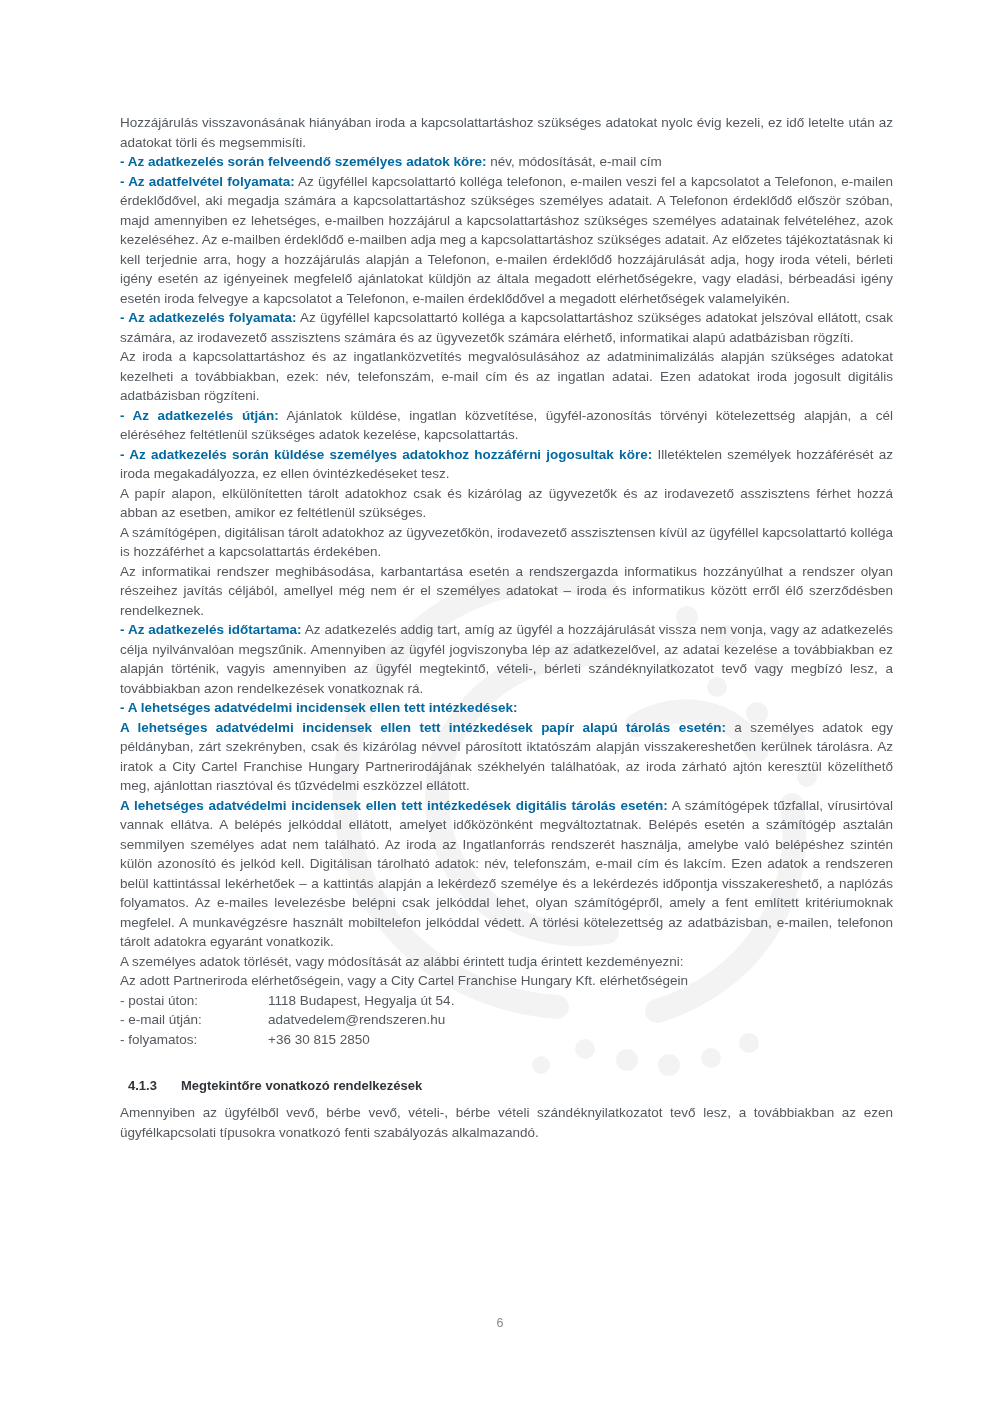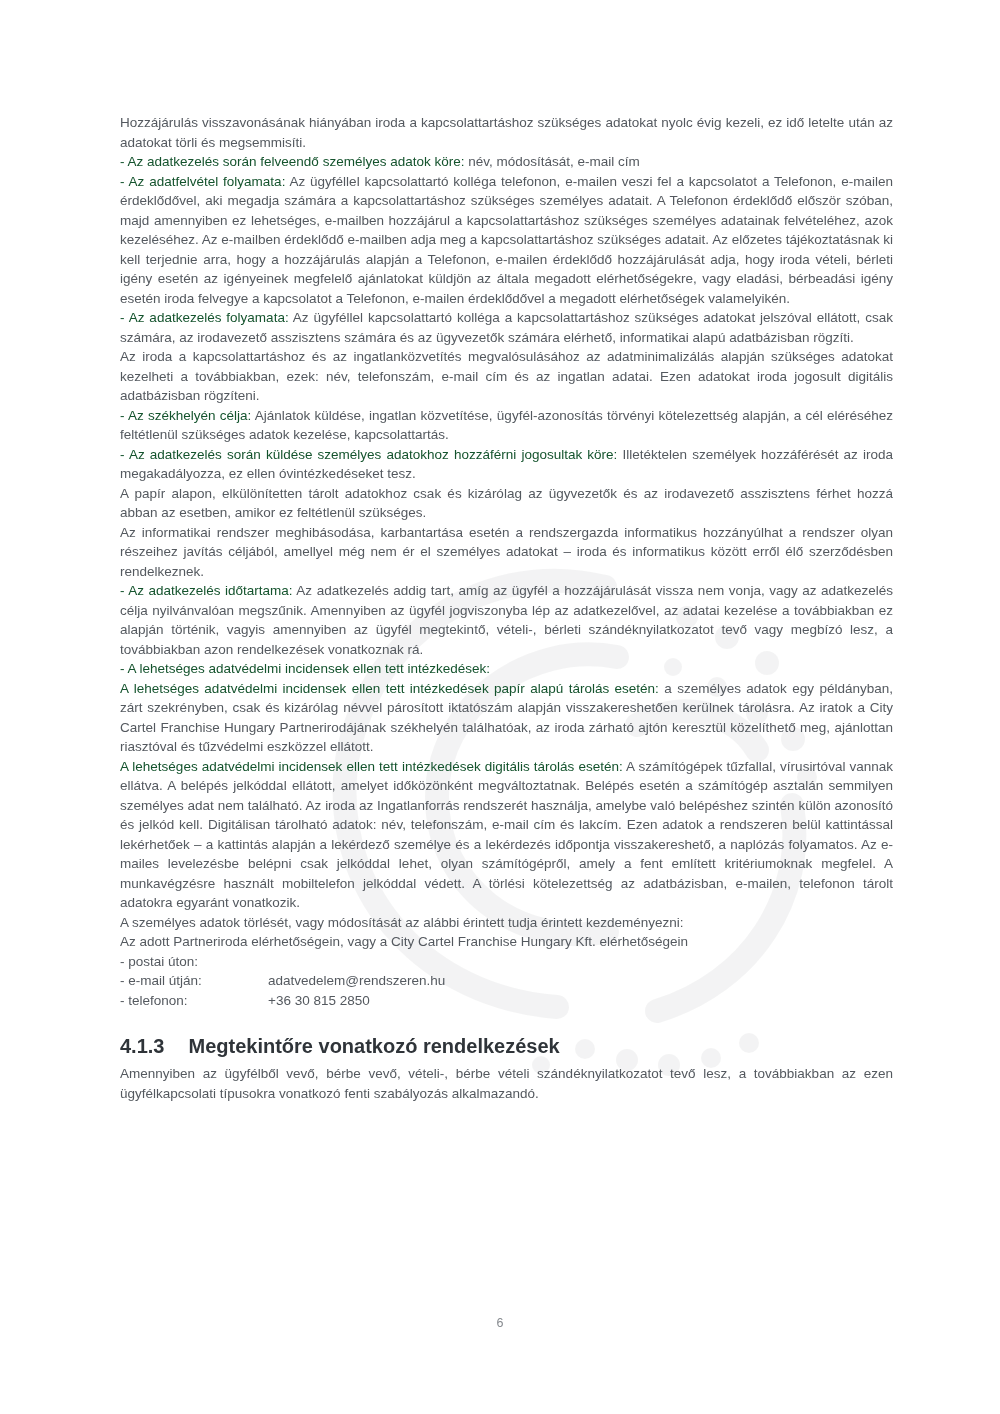--- a/index.html
+++ b/index.html
@@ -24,33 +24,33 @@
     left: 120px;
     top: 113px;
     width: 773px;
     font-size: 13.5px;
     line-height: 19.5px;
     color: #54595f;
     text-align: justify;
   }
   .para { margin: 0; }
   .run { }
-  .run.bold { font-weight: 400; color: #14532d; }
+  .run.bold { font-weight: 700; color: #0369a1; }
   .contact-row { display: flex; text-align: left; }
   .contact-label { flex: 0 0 148px; }
   .contact-value { flex: 1 1 auto; }
   .gap { height: 26px; }
   .section-heading {
     display: flex;
     gap: 24px;
     font-weight: 700;
-    font-size: 20px;
+    font-size: 13px;
     color: #2f3439;
     line-height: 21px;
-    margin: 0 0 7px 0;
+    margin: 0 0 7px 8px;
     text-align: left;
   }
   .page-number {
     position: absolute;
     left: 0;
     right: 0;
     top: 1316px;
     text-align: center;
     font-size: 12.5px;
     color: #85898e;
@@ -85,39 +85,41 @@
       <circle cx="256" cy="540" r="9"></circle>
     </g>
   </svg>
 
   <div class="content">
       <p class="para"><span class="run">Hozzájárulás visszavonásának hiányában iroda a kapcsolattartáshoz szükséges adatokat nyolc évig kezeli, ez idő letelte után az adatokat törli és megsemmisíti.</span></p>
       <p class="para"><span class="run bold">- Az adatkezelés során felveendő személyes adatok köre:</span><span class="run"> név, módosítását, e-mail cím</span></p>
       <p class="para"><span class="run bold">- Az adatfelvétel folyamata:</span><span class="run"> Az ügyféllel kapcsolattartó kolléga telefonon, e-mailen veszi fel a kapcsolatot a Telefonon, e-mailen érdeklődővel, aki megadja számára a kapcsolattartáshoz szükséges személyes adatait. A Telefonon érdeklődő először szóban, majd amennyiben ez lehetséges, e-mailben hozzájárul a kapcsolattartáshoz szükséges személyes adatainak felvételéhez, azok kezeléséhez. Az e-mailben érdeklődő e-mailben adja meg a kapcsolattartáshoz szükséges adatait. Az előzetes tájékoztatásnak ki kell terjednie arra, hogy a hozzájárulás alapján a Telefonon, e-mailen érdeklődő hozzájárulását adja, hogy iroda vételi, bérleti igény esetén az igényeinek megfelelő ajánlatokat küldjön az általa megadott elérhetőségekre, vagy eladási, bérbeadási igény esetén iroda felvegye a kapcsolatot a Telefonon, e-mailen érdeklődővel a megadott elérhetőségek valamelyikén.</span></p>
       <p class="para"><span class="run bold">- Az adatkezelés folyamata:</span><span class="run"> Az ügyféllel kapcsolattartó kolléga a kapcsolattartáshoz szükséges adatokat jelszóval ellátott, csak számára, az irodavezető asszisztens számára és az ügyvezetők számára elérhető, informatikai alapú adatbázisban rögzíti.</span></p>
       <p class="para"><span class="run">Az iroda a kapcsolattartáshoz és az ingatlanközvetítés megvalósulásához az adatminimalizálás alapján szükséges adatokat kezelheti a továbbiakban, ezek: név, telefonszám, e-mail cím és az ingatlan adatai. Ezen adatokat iroda jogosult digitális adatbázisban rögzíteni.</span></p>
-      <p class="para"><span class="run bold">- Az székhelyén célja:</span><span class="run"> Ajánlatok küldése, ingatlan közvetítése, ügyfél-azonosítás törvényi kötelezettség alapján, a cél eléréséhez feltétlenül szükséges adatok kezelése, kapcsolattartás.</span></p>
+      <p class="para"><span class="run bold">- Az adatkezelés útján:</span><span class="run"> Ajánlatok küldése, ingatlan közvetítése, ügyfél-azonosítás törvényi kötelezettség alapján, a cél eléréséhez feltétlenül szükséges adatok kezelése, kapcsolattartás.</span></p>
       <p class="para"><span class="run bold">- Az adatkezelés során küldése személyes adatokhoz hozzáférni jogosultak köre:</span><span class="run"> Illetéktelen személyek hozzáférését az iroda megakadályozza, ez ellen óvintézkedéseket tesz.</span></p>
       <p class="para"><span class="run">A papír alapon, elkülönítetten tárolt adatokhoz csak és kizárólag az ügyvezetők és az irodavezető asszisztens férhet hozzá abban az esetben, amikor ez feltétlenül szükséges.</span></p>
+      <p class="para"><span class="run">A számítógépen, digitálisan tárolt adatokhoz az ügyvezetőkön, irodavezető asszisztensen kívül az ügyféllel kapcsolattartó kolléga is hozzáférhet a kapcsolattartás érdekében.</span></p>
       <p class="para"><span class="run">Az informatikai rendszer meghibásodása, karbantartása esetén a rendszergazda informatikus hozzányúlhat a rendszer olyan részeihez javítás céljából, amellyel még nem ér el személyes adatokat – iroda és informatikus között erről élő szerződésben rendelkeznek.</span></p>
       <p class="para"><span class="run bold">- Az adatkezelés időtartama:</span><span class="run"> Az adatkezelés addig tart, amíg az ügyfél a hozzájárulását vissza nem vonja, vagy az adatkezelés célja nyilvánvalóan megszűnik. Amennyiben az ügyfél jogviszonyba lép az adatkezelővel, az adatai kezelése a továbbiakban ez alapján történik, vagyis amennyiben az ügyfél megtekintő, vételi-, bérleti szándéknyilatkozatot tevő vagy megbízó lesz, a továbbiakban azon rendelkezések vonatkoznak rá.</span></p>
       <p class="para"><span class="run bold">- A lehetséges adatvédelmi incidensek ellen tett intézkedések:</span></p>
       <p class="para"><span class="run bold">A lehetséges adatvédelmi incidensek ellen tett intézkedések papír alapú tárolás esetén:</span><span class="run"> a személyes adatok egy példányban, zárt szekrényben, csak és kizárólag névvel párosított iktatószám alapján visszakereshetően kerülnek tárolásra. Az iratok a City Cartel Franchise Hungary Partnerirodájának székhelyén találhatóak, az iroda zárható ajtón keresztül közelíthető meg, ajánlottan riasztóval és tűzvédelmi eszközzel ellátott.</span></p>
       <p class="para"><span class="run bold">A lehetséges adatvédelmi incidensek ellen tett intézkedések digitális tárolás esetén:</span><span class="run"> A számítógépek tűzfallal, vírusirtóval vannak ellátva. A belépés jelkóddal ellátott, amelyet időközönként megváltoztatnak. Belépés esetén a számítógép asztalán semmilyen személyes adat nem található. Az iroda az Ingatlanforrás rendszerét használja, amelybe való belépéshez szintén külön azonosító és jelkód kell. Digitálisan tárolható adatok: név, telefonszám, e-mail cím és lakcím. Ezen adatok a rendszeren belül kattintással lekérhetőek – a kattintás alapján a lekérdező személye és a lekérdezés időpontja visszakereshető, a naplózás folyamatos. Az e-mailes levelezésbe belépni csak jelkóddal lehet, olyan számítógépről, amely a fent említett kritériumoknak megfelel. A munkavégzésre használt mobiltelefon jelkóddal védett. A törlési kötelezettség az adatbázisban, e-mailen, telefonon tárolt adatokra egyaránt vonatkozik.</span></p>
       <p class="para"><span class="run">A személyes adatok törlését, vagy módosítását az alábbi érintett tudja érintett kezdeményezni:</span></p>
       <p class="para"><span class="run">Az adott Partneriroda elérhetőségein, vagy a City Cartel Franchise Hungary Kft. elérhetőségein</span></p>
       <div class="contact-row">
         <span class="contact-label">- postai úton:</span>
+        <span class="contact-value">1118 Budapest, Hegyalja út 54.</span>
       </div>
       <div class="contact-row">
         <span class="contact-label">- e-mail útján:</span>
         <span class="contact-value">adatvedelem@rendszeren.hu</span>
       </div>
       <div class="contact-row">
-        <span class="contact-label">- telefonon:</span>
+        <span class="contact-label">- folyamatos:</span>
         <span class="contact-value">+36 30 815 2850</span>
       </div>
       <div class="gap"></div>
       <div class="section-heading">
         <span>4.1.3</span>
         <span>Megtekintőre vonatkozó rendelkezések</span>
       </div>
       <p class="para"><span class="run">Amennyiben az ügyfélből vevő, bérbe vevő, vételi-, bérbe vételi szándéknyilatkozatot tevő lesz, a továbbiakban az ezen ügyfélkapcsolati típusokra vonatkozó fenti szabályozás alkalmazandó.</span></p>
     </div>
 

